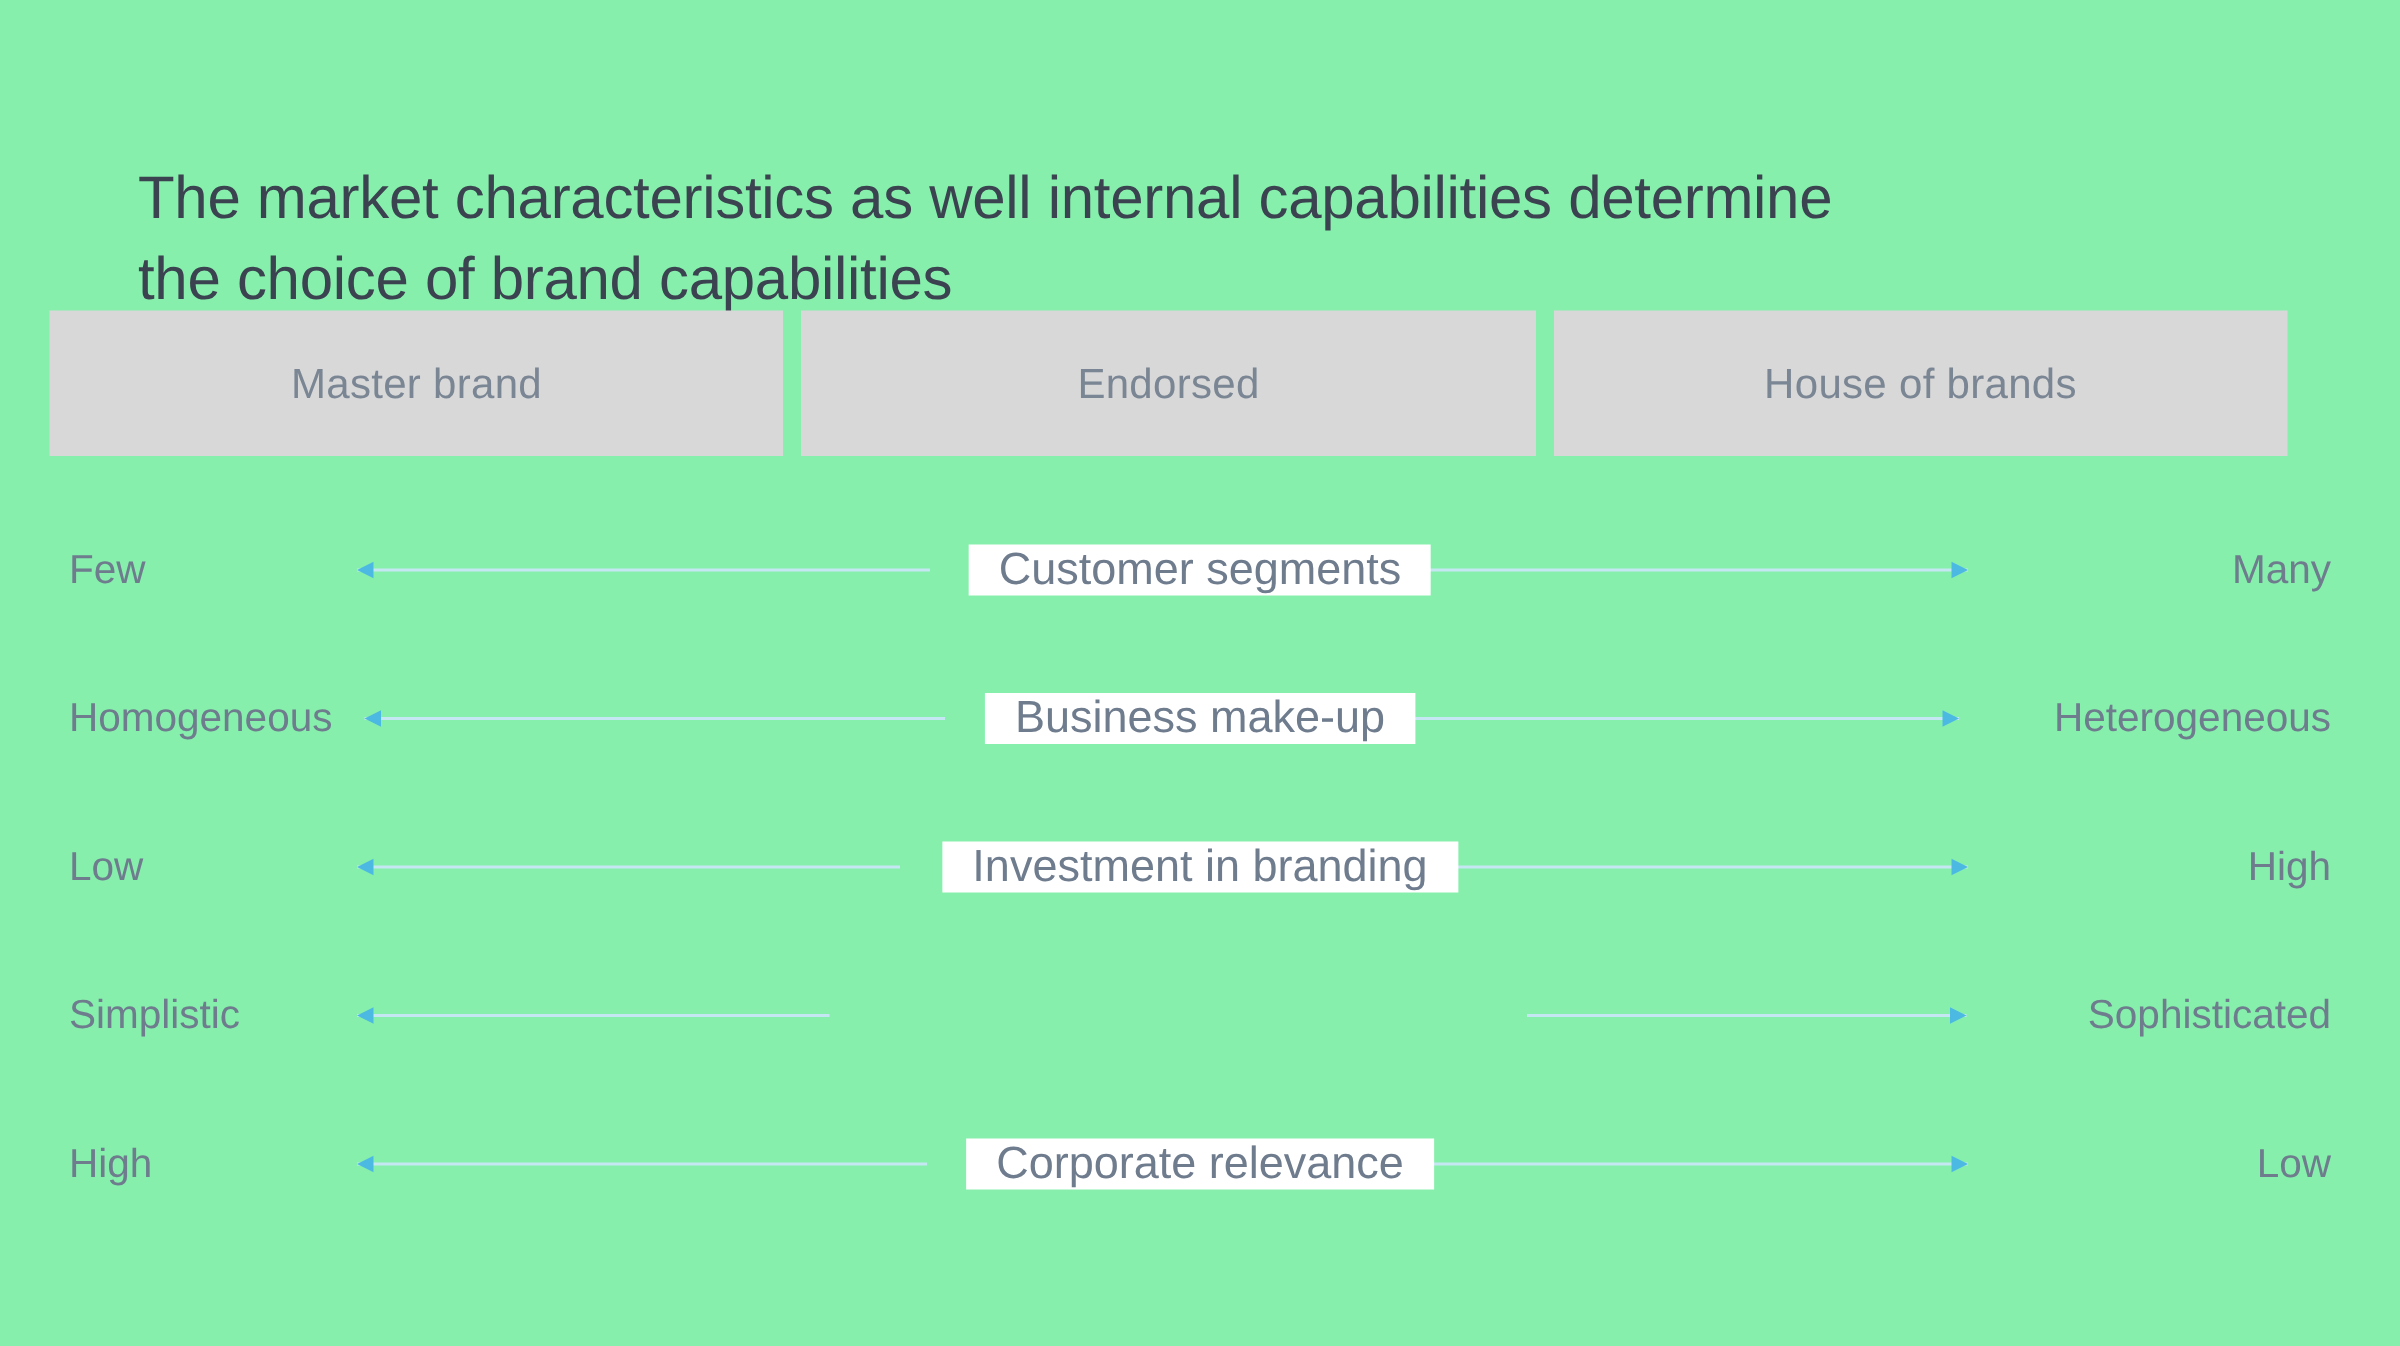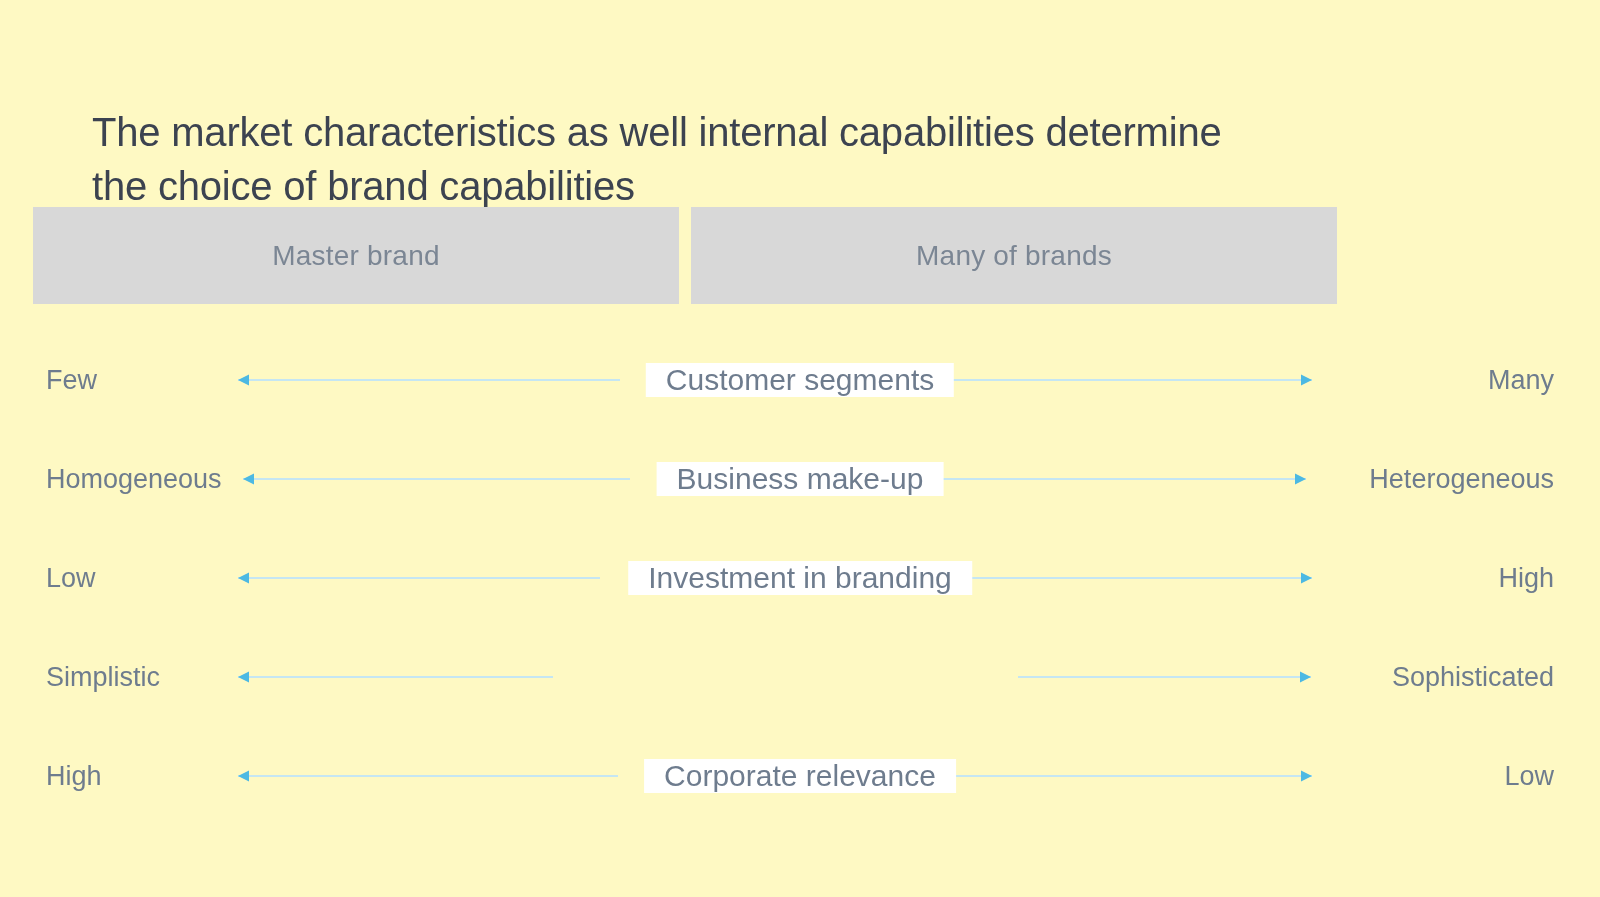--- a/index.html
+++ b/index.html
@@ -10,21 +10,21 @@
   }
   body {
     font-family: "Liberation Sans", sans-serif;
     -webkit-font-smoothing: antialiased;
   }
 
   #slide {
     position: relative;
     width: 1600px;
     height: 897px;
-    background: #fef9c3;
+    background: #86efac;
     overflow: hidden;
   }
 
   
   .title {
     position: absolute;
     left: 92px;
     top: 78px;
     width: 1400px;
     font-size: 40px;
@@ -36,21 +36,21 @@
   .title-line {
     display: block;
     white-space: nowrap;
   }
 
   
   .header-row {
     position: absolute;
     left: 33px;
     top: 207px;
-    width: 1304px;
+    width: 1492px;
     height: 97px;
     display: flex;
     gap: 12px;
   }
   .header-box {
     flex: 1 1 0;
     background: #d8d8d8;
     display: flex;
     align-items: center;
     justify-content: center;
@@ -138,21 +138,24 @@
   <h1 class="title">
     <span class="title-line">The market characteristics as well internal capabilities determine</span>
     <span class="title-line">the choice of brand capabilities</span>
   </h1>
 
   <div class="header-row">
     <div class="header-box">
       <span class="header-box-label">Master brand</span>
     </div>
     <div class="header-box">
-      <span class="header-box-label">Many of brands</span>
+      <span class="header-box-label">Endorsed</span>
+    </div>
+    <div class="header-box">
+      <span class="header-box-label">House of brands</span>
     </div>
   </div>
 
   <div class="rows">
 
     <div class="dim-row">
       <svg class="arrow-svg">
           <line x1="620" y1="15" x2="238" y2="15" stroke="#c5e6f3" stroke-width="2"></line>
           <polygon points="238,15 249,9.5 249,20.5" fill="#4cb9e3"></polygon>
           <line x1="948" y1="15" x2="1312" y2="15" stroke="#c5e6f3" stroke-width="2"></line>

